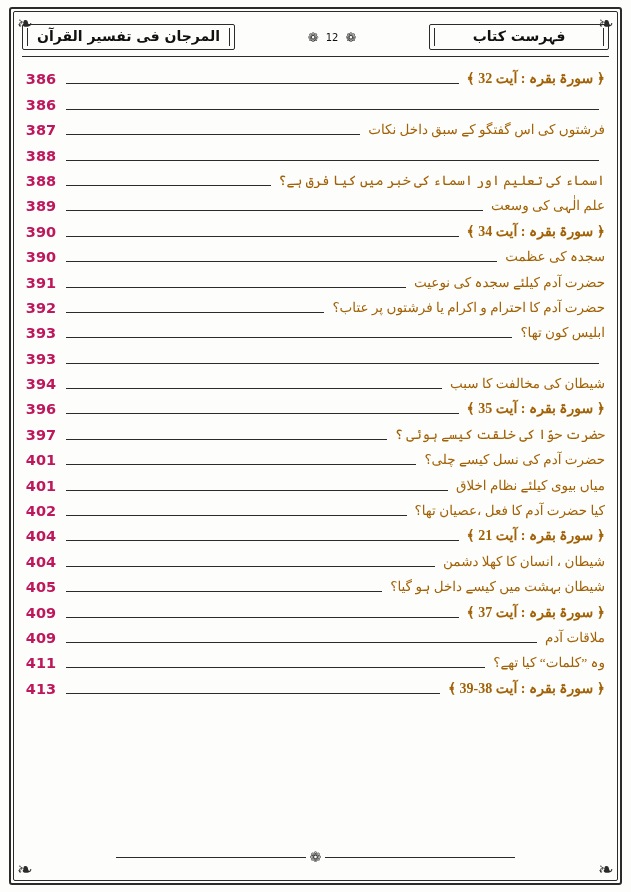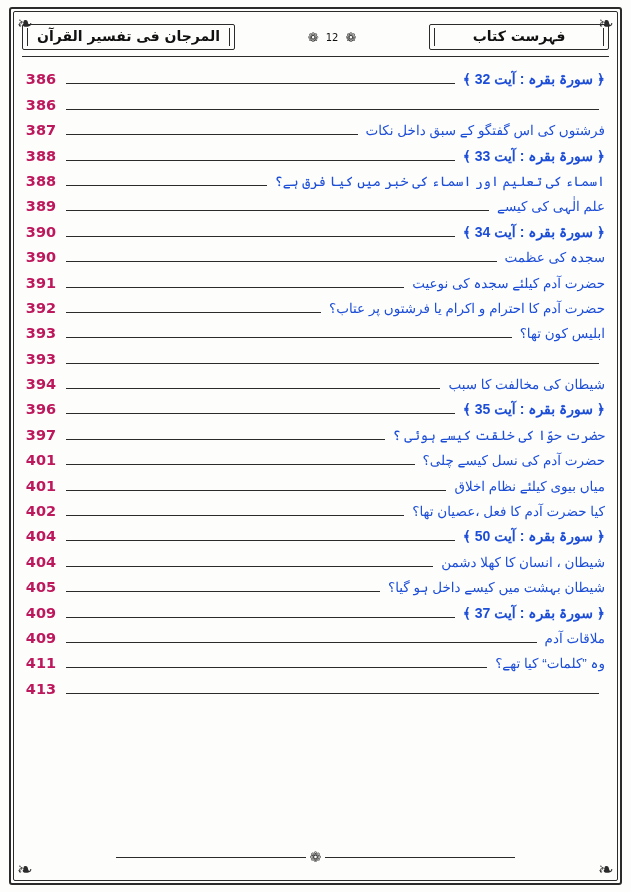--- a/index.html
+++ b/index.html
@@ -121,23 +121,23 @@
     top: 64px;
     direction: rtl;
   }
   .row {
     display: flex;
     align-items: flex-end;
     height: 25.4px;
     direction: rtl;
   }
   .row .title {
-    font-family: Liberation Sans, sans-serif;
+    font-family: Liberation Serif, serif;
     font-size: 13.5px;
-    color: #1d4ed8;
+    color: #a16207;
     white-space: nowrap;
     padding-bottom: 2px;
     padding-right: 2px;
   }
   .row.head .title {
     font-weight: bold;
     font-size: 14px;
   }
   .row .dots {
     flex: 1;
@@ -217,31 +217,30 @@
       <div class="row">
         <span class="dots"></span>
         <span class="pg">386</span>
       </div>
       <div class="row">
         <span class="title">فرشتوں کی اس گفتگو کے سبق داخل نکات</span>
         <span class="dots"></span>
         <span class="pg">387</span>
       </div>
       <div class="row head">
-        <span class="title">﴿ سورۃ بقرہ : آیت 33 ﴾</span>
         <span class="dots"></span>
         <span class="pg">388</span>
       </div>
       <div class="row">
         <span class="title">اسماء کی تعلیم اور اسماء کی خبر میں کیا فرق ہے؟</span>
         <span class="dots"></span>
         <span class="pg">388</span>
       </div>
       <div class="row">
-        <span class="title">علم الٰہی کی کیسے</span>
+        <span class="title">علم الٰہی کی وسعت</span>
         <span class="dots"></span>
         <span class="pg">389</span>
       </div>
       <div class="row head">
         <span class="title">﴿ سورۃ بقرہ : آیت 34 ﴾</span>
         <span class="dots"></span>
         <span class="pg">390</span>
       </div>
       <div class="row">
         <span class="title">سجدہ کی عظمت</span>
@@ -291,21 +290,21 @@
         <span class="title">میاں بیوی کیلئے نظام اخلاق</span>
         <span class="dots"></span>
         <span class="pg">401</span>
       </div>
       <div class="row">
         <span class="title">کیا حضرت آدم کا فعل ،عصیان تھا؟</span>
         <span class="dots"></span>
         <span class="pg">402</span>
       </div>
       <div class="row head">
-        <span class="title">﴿ سورۃ بقرہ : آیت 50 ﴾</span>
+        <span class="title">﴿ سورۃ بقرہ : آیت 21 ﴾</span>
         <span class="dots"></span>
         <span class="pg">404</span>
       </div>
       <div class="row">
         <span class="title">شیطان ، انسان کا کھلا دشمن</span>
         <span class="dots"></span>
         <span class="pg">404</span>
       </div>
       <div class="row">
         <span class="title">شیطان بہشت میں کیسے داخل ہو گیا؟</span>
@@ -321,20 +320,21 @@
         <span class="title">ملاقات آدم</span>
         <span class="dots"></span>
         <span class="pg">409</span>
       </div>
       <div class="row">
         <span class="title">وہ ”کلمات“ کیا تھے؟</span>
         <span class="dots"></span>
         <span class="pg">411</span>
       </div>
       <div class="row head">
+        <span class="title">﴿ سورۃ بقرہ : آیت 38-39 ﴾</span>
         <span class="dots"></span>
         <span class="pg">413</span>
       </div>
     </div>
 
   <div class="footer-orn">
     <span class="bar"></span>
     <span>❁</span>
     <span class="bar"></span>
   </div>

